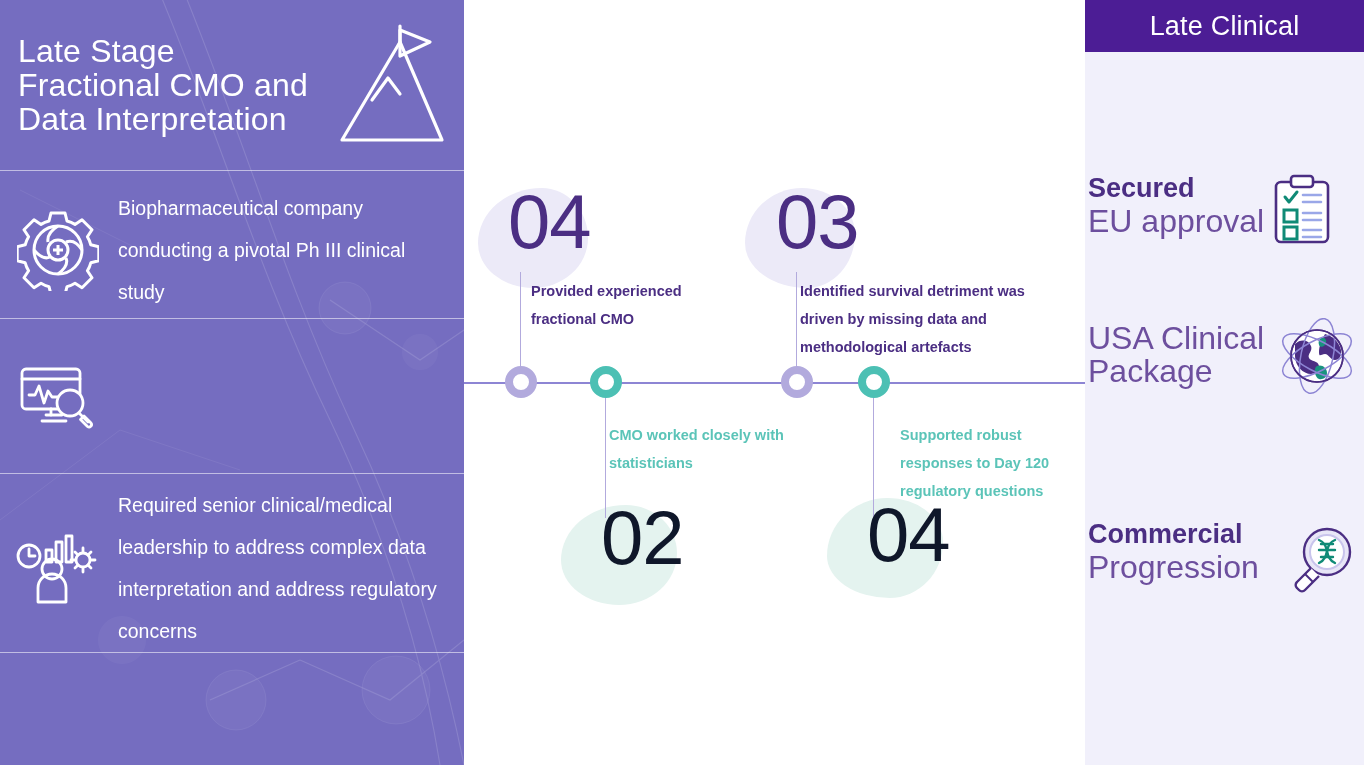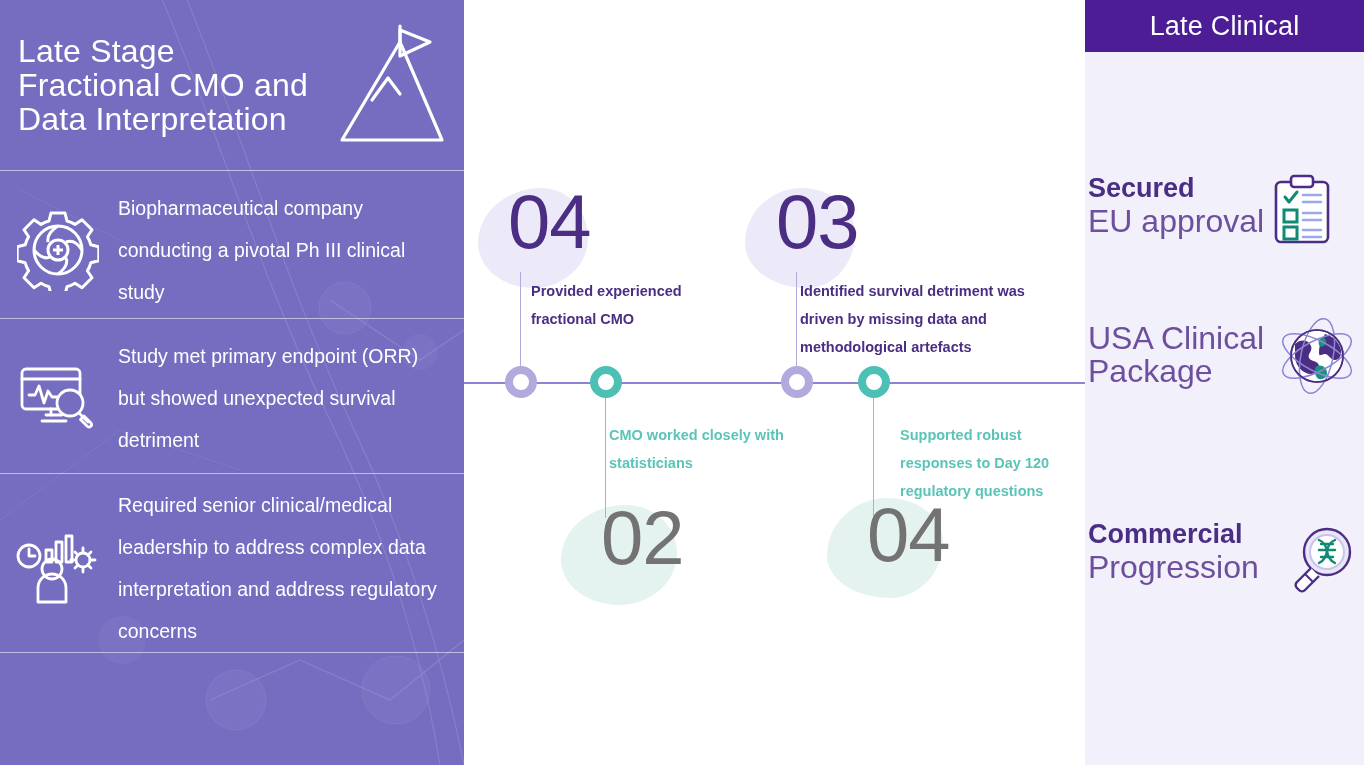--- a/index.html
+++ b/index.html
@@ -57,21 +57,21 @@
   .blob{ position:absolute; border-radius:50%; z-index:1; }
   .blob.purple{ background:#eceaf8; }
   .blob.teal{ background:#e4f3ef; }
 
   .num{
     position:absolute; z-index:2;
     font-size:76px; line-height:76px; font-weight:300; letter-spacing:-1px;
     font-family:"Liberation Sans", sans-serif;
   }
   .num.purple{ color:#4b2e83; }
-  .num.teal{ color:#737373; }
+  .num.teal{ color:#0f172a; }
 
   .stxt{
     position:absolute; z-index:3;
     font-size:14.5px; line-height:28px; font-weight:700;
   }
   .stxt.purple{ color:#4b2e83; }
   .stxt.teal{ color:#5bc4b8; }
 
   .vline{ position:absolute; width:1px; background:#b2aadd; z-index:2; }
 
@@ -164,21 +164,20 @@
           <rect x="4" y="4" width="58" height="40" rx="4"></rect>
           <path d="M4,14 h58"></path>
           <path d="M11,30 h6 l4,-9 l5,17 l4,-12 l4,6 h8"></path>
           <path d="M28,50 h16 M24,56 h24"></path>
           <path d="M33,44 v6"></path>
           <circle cx="52" cy="38" r="13" fill="#756dc0"></circle>
           <path d="M61,48 l9,9"></path>
           <path d="M66,51 l7,7 a2.5,2.5 0 0 1 -3.5,3.5 l-7,-7 z"></path>
         </svg>
       </div>
-      <div class="sb-txt">Study met primary endpoint (ORR)  but showed unexpected survival detriment</div>
     </div>
 
     <div class="sb-rule" style="top:473px;"></div>
 
     <div class="sb-item" style="top:484px; height:168px;">
       <div class="sb-ico">
         <svg width="86" height="72" viewBox="0 0 86 72" fill="none" stroke="#ffffff" stroke-width="2.8" stroke-linejoin="round" stroke-linecap="round">
           <circle cx="14" cy="24" r="11"></circle>
           <path d="M14,17 v7 h6"></path>
           <rect x="31" y="18" width="6" height="12"></rect>

